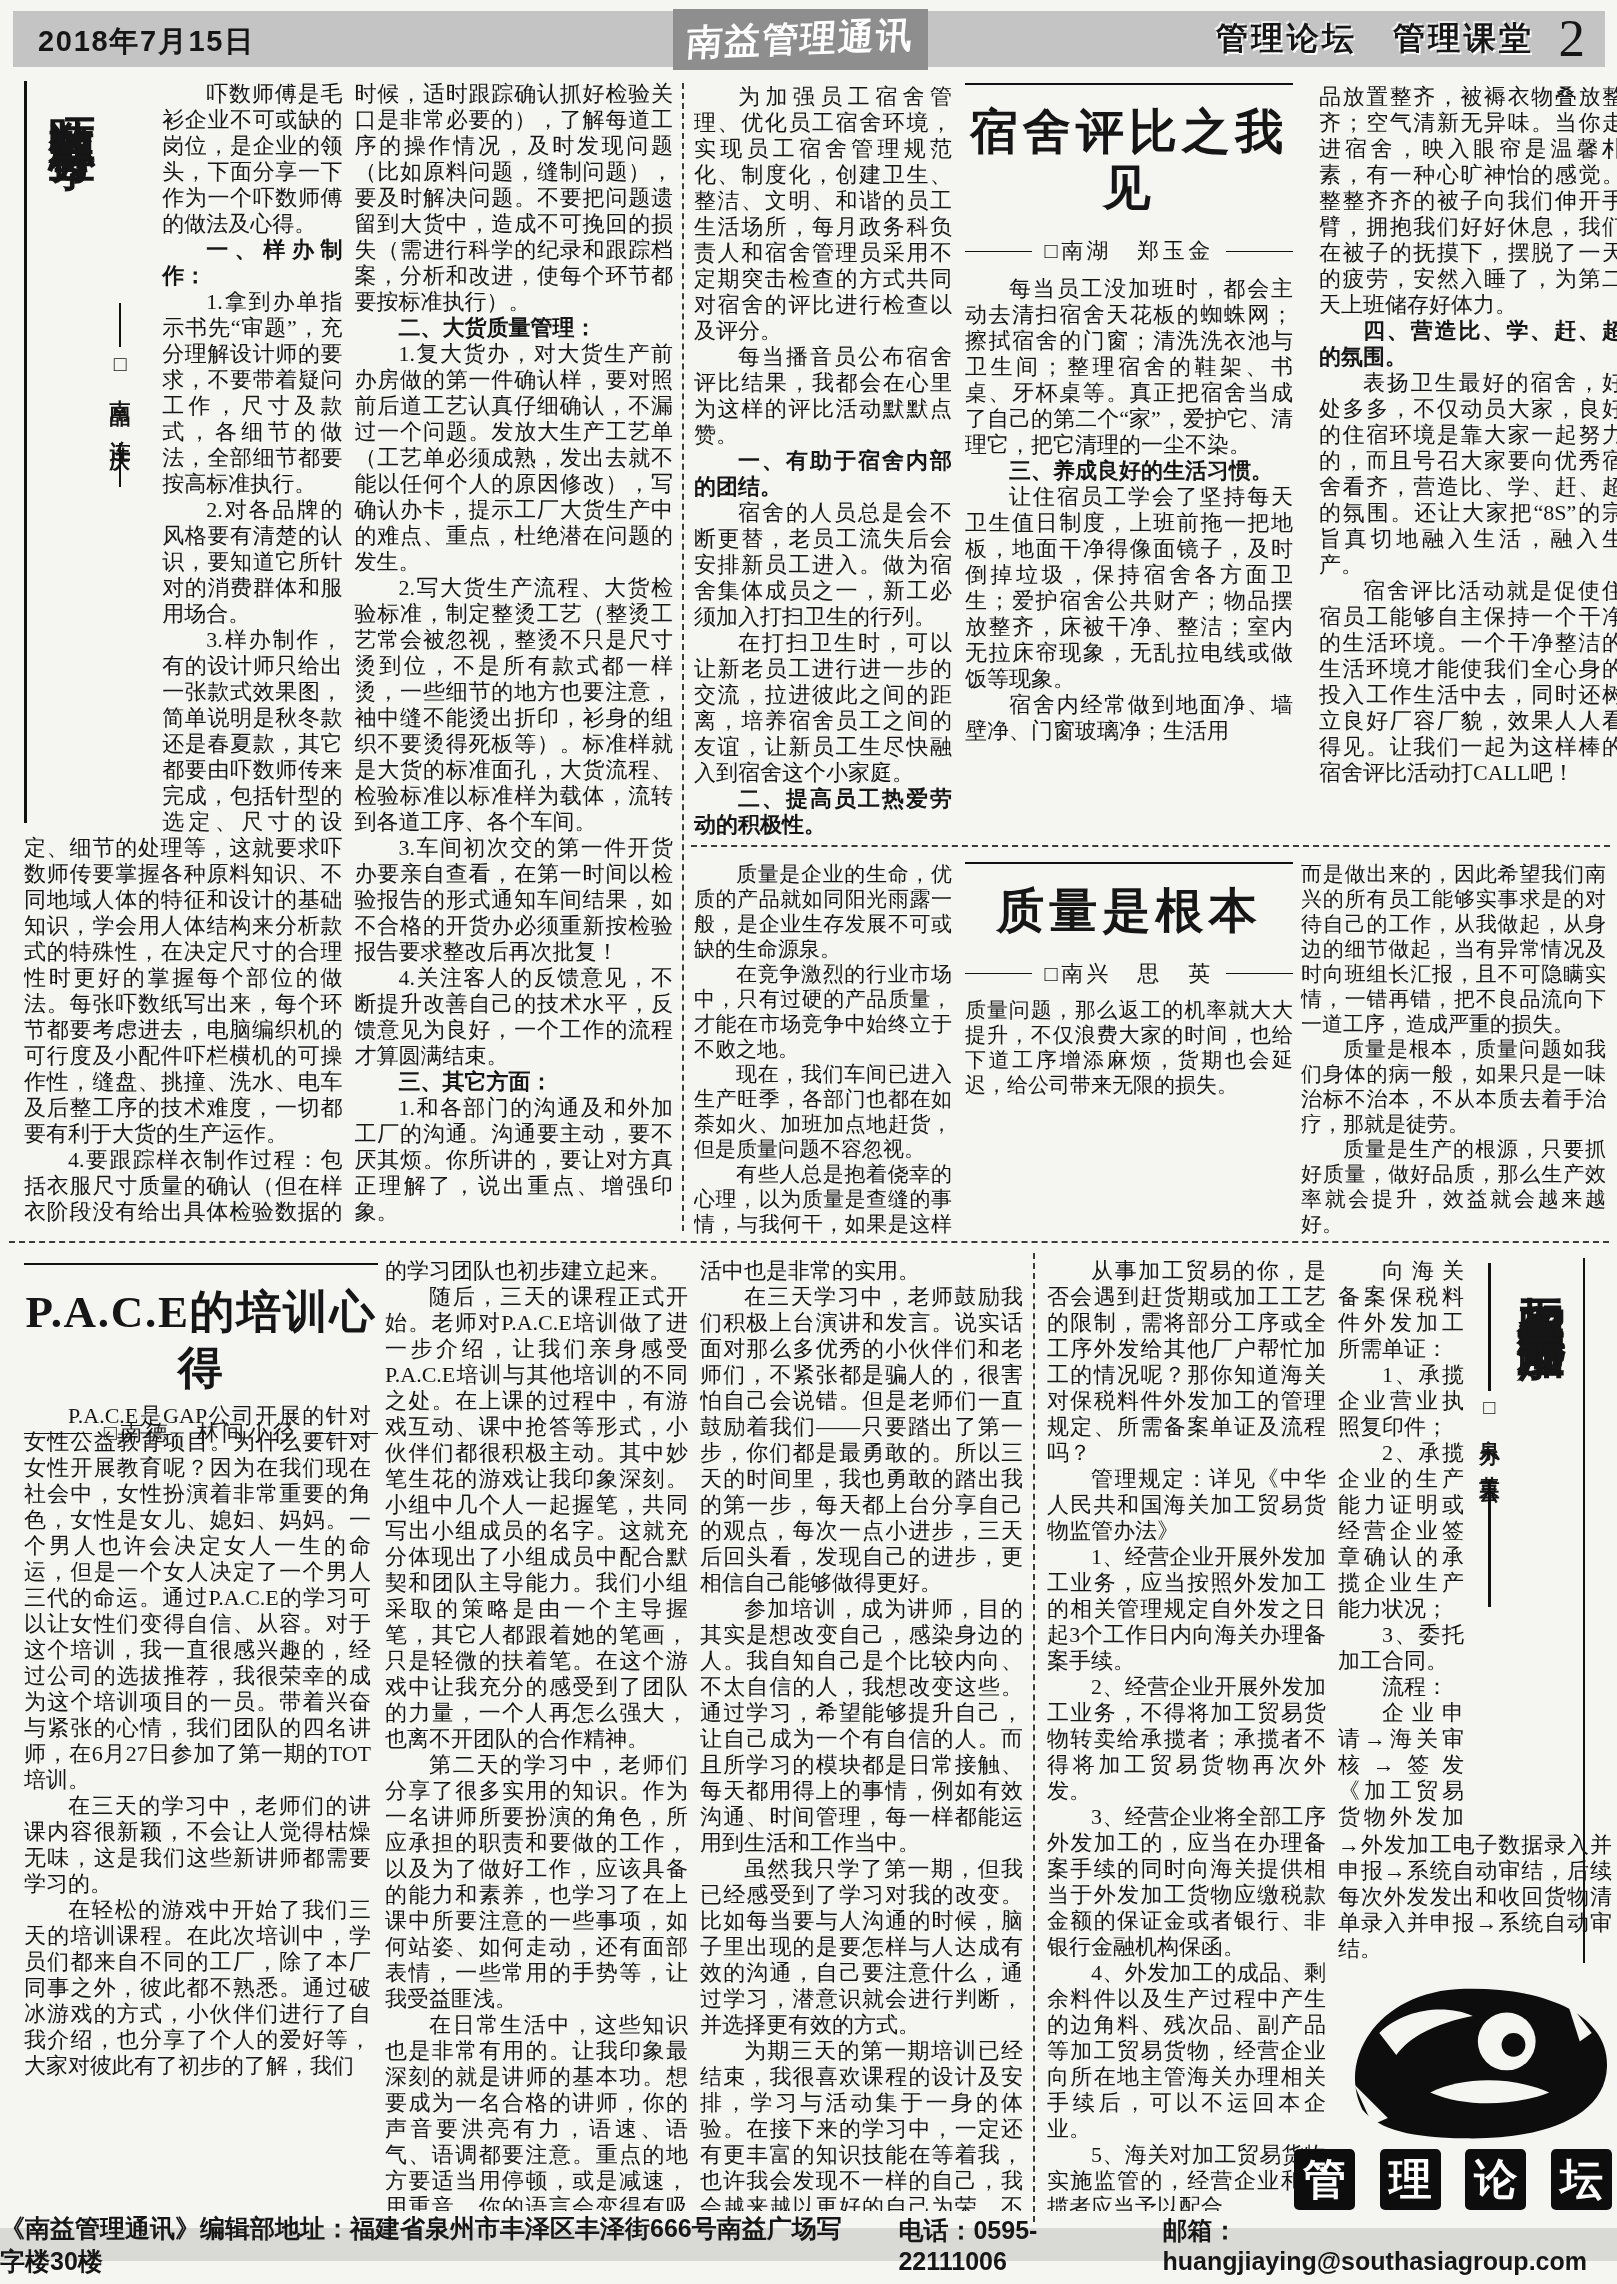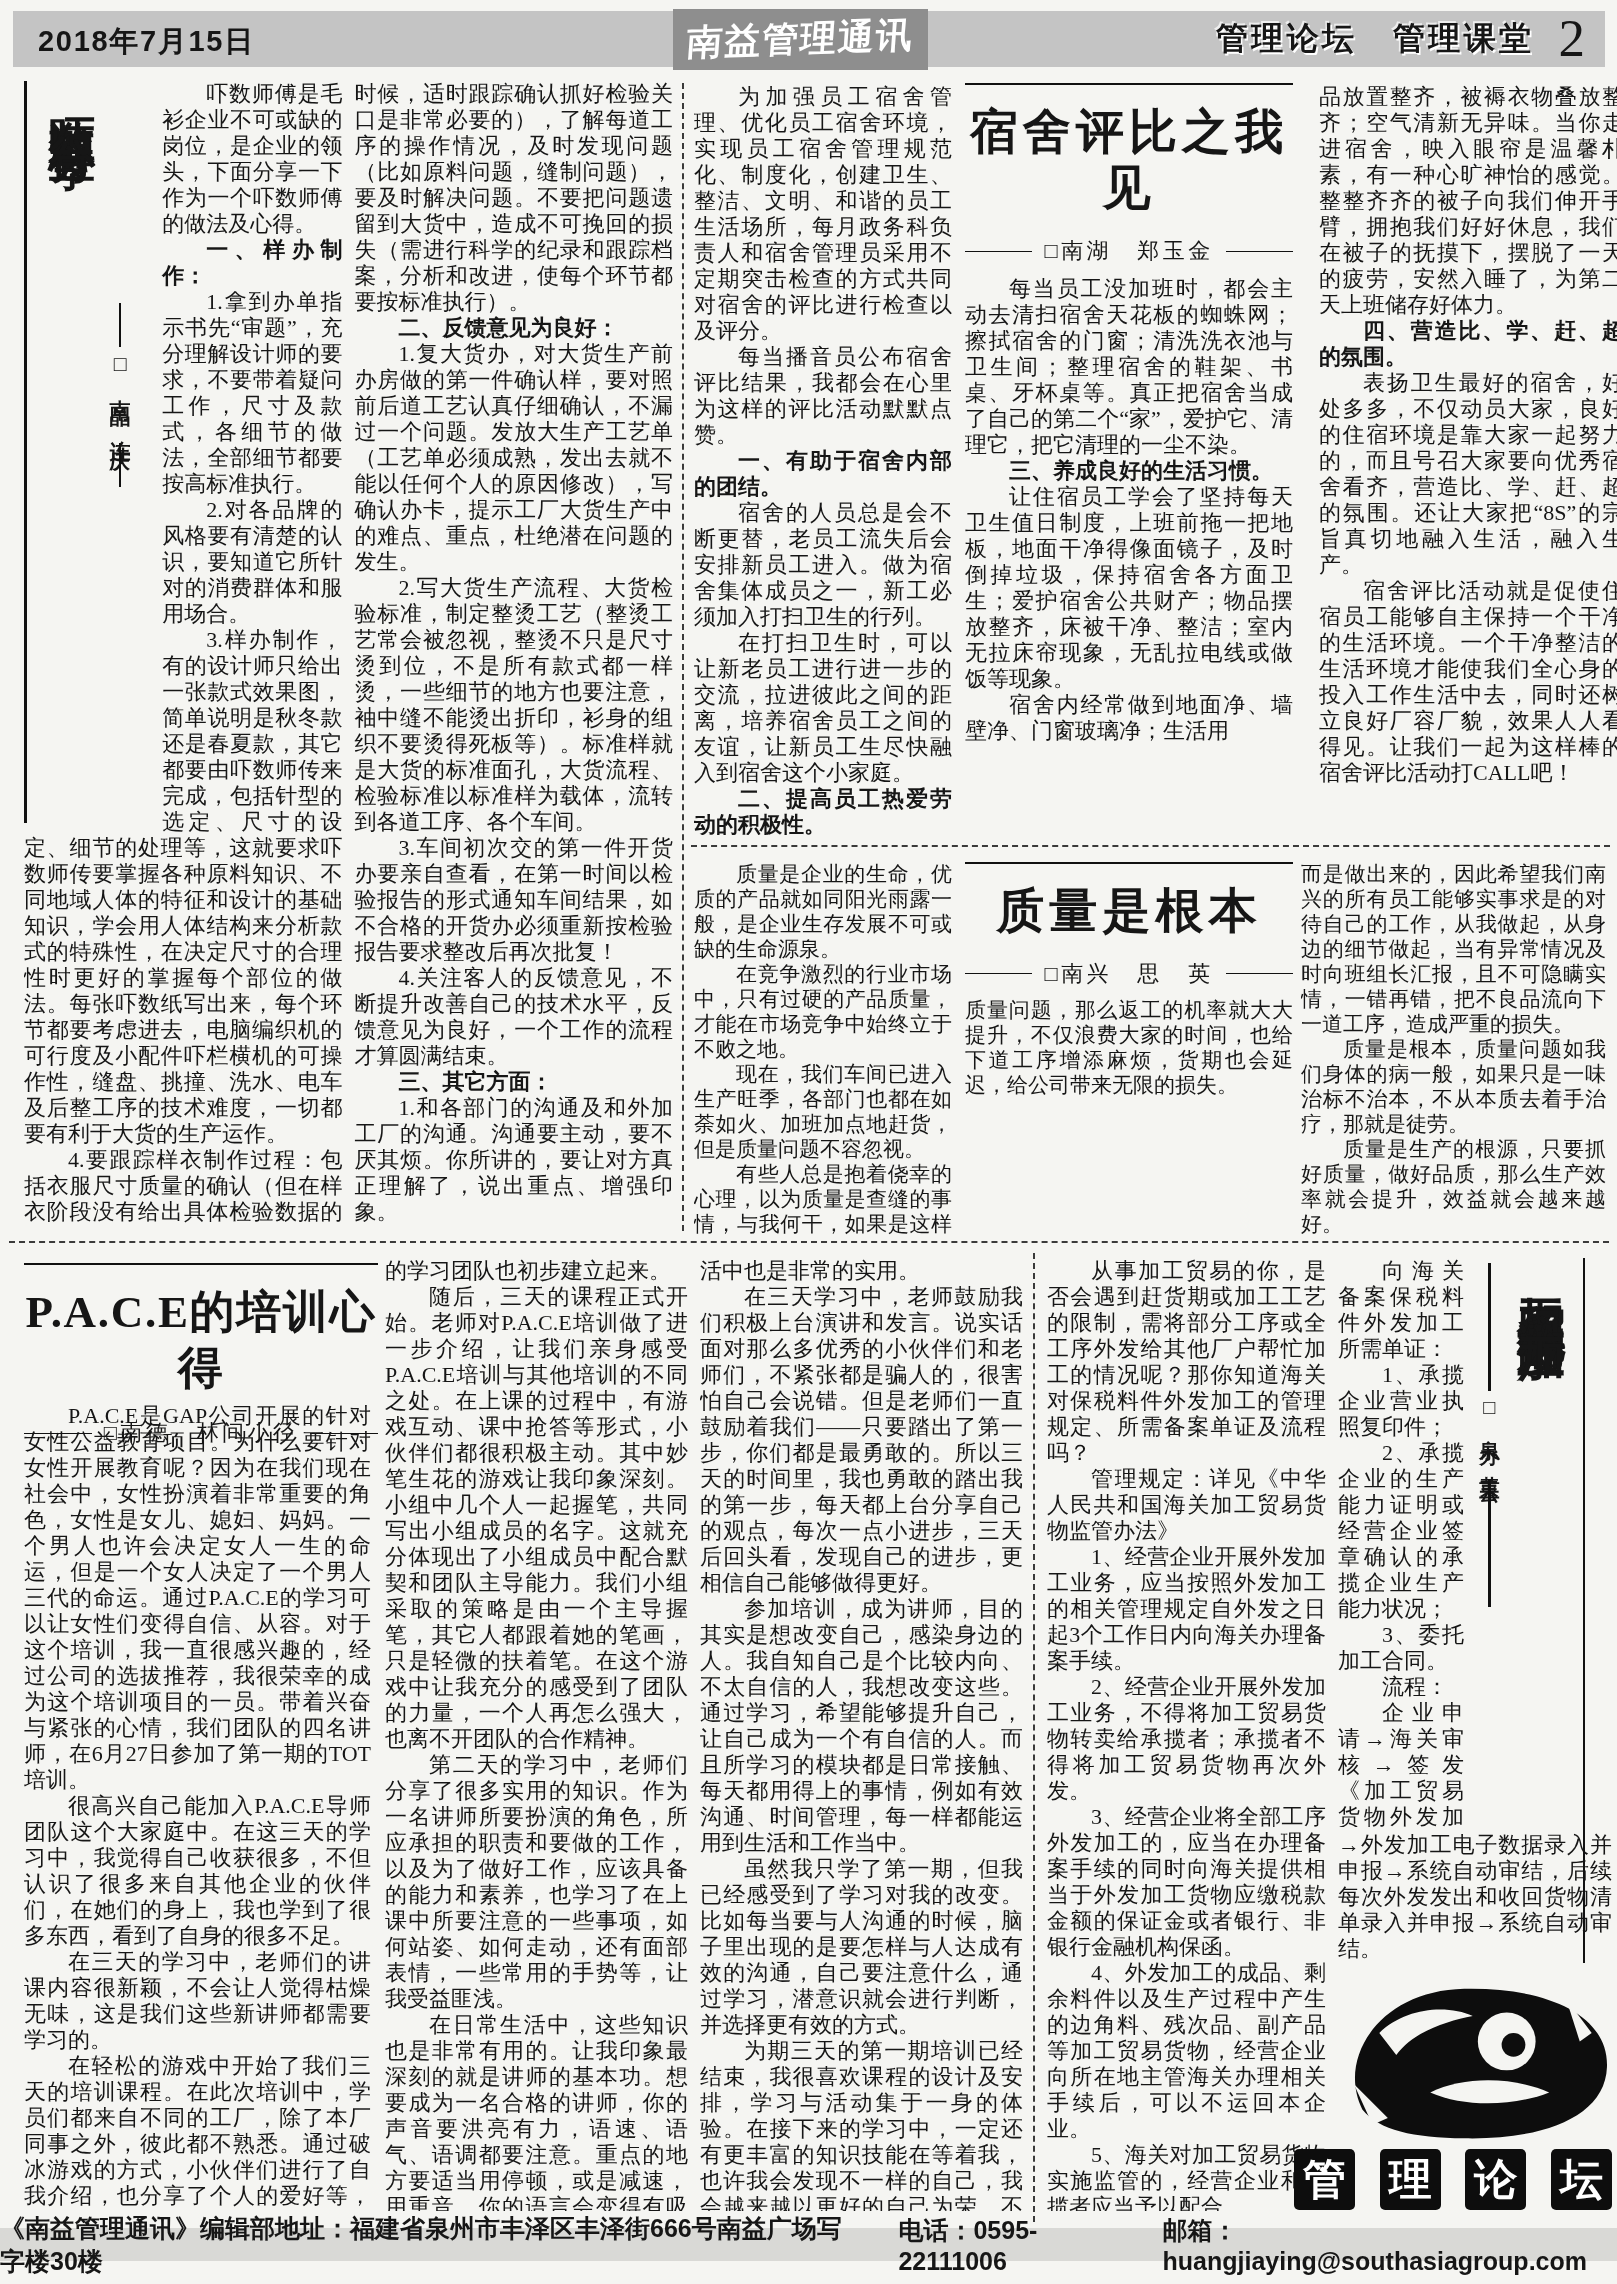--- a/index.html
+++ b/index.html
@@ -89,21 +89,21 @@
         <span class="name">□南晶　连庆</span>
         <span class="vseg"></span>
       </div>
     </div>
   <p class="para">吓数师傅是毛衫企业不可或缺的岗位，是企业的领头，下面分享一下作为一个吓数师傅的做法及心得。</p>
       <p class="para h">一、样办制作：</p>
       <p class="para">1.拿到办单指示书先“审题”，充分理解设计师的要求，不要带着疑问工作，尺寸及款式，各细节的做法，全部细节都要按高标准执行。</p>
       <p class="para">2.对各品牌的风格要有清楚的认识，要知道它所针对的消费群体和服用场合。</p>
       <p class="para">3.样办制作，有的设计师只给出一张款式效果图，简单说明是秋冬款还是春夏款，其它都要由吓数师传来完成，包括针型的选定、尺寸的设定、细节的处理等，这就要求吓数师传要掌握各种原料知识、不同地域人体的特征和设计的基础知识，学会用人体结构来分析款式的特殊性，在决定尺寸的合理性时更好的掌握每个部位的做法。每张吓数纸写出来，每个环节都要考虑进去，电脑编织机的可行度及小配件吓栏横机的可操作性，缝盘、挑撞、洗水、电车及后整工序的技术难度，一切都要有利于大货的生产运作。</p>
       <p class="para">4.要跟踪样衣制作过程：包括衣服尺寸质量的确认（但在样衣阶段没有给出具体检验数据的时候，适时跟踪确认抓好检验关口是非常必要的），了解每道工序的操作情况，及时发现问题（比如原料问题，缝制问题），要及时解决问题。不要把问题遗留到大货中，造成不可挽回的损失（需进行科学的纪录和跟踪档案，分析和改进，使每个环节都要按标准执行）。</p>
-      <p class="para h">二、反馈意见为良好：</p>
+      <p class="para h">二、大货质量管理：</p>
       <p class="para">1.复大货办，对大货生产前办房做的第一件确认样，要对照前后道工艺认真仔细确认，不漏过一个问题。发放大生产工艺单（工艺单必须成熟，发出去就不能以任何个人的原因修改），写确认办卡，提示工厂大货生产中的难点、重点，杜绝潜在问题的发生。</p>
       <p class="para">2.写大货生产流程、大货检验标准，制定整烫工艺（整烫工艺常会被忽视，整烫不只是尺寸烫到位，不是所有款式都一样烫，一些细节的地方也要注意，袖中缝不能烫出折印，衫身的组织不要烫得死板等）。标准样就是大货的标准面孔，大货流程、检验标准以标准样为载体，流转到各道工序、各个车间。</p>
       <p class="para">3.车间初次交的第一件开货办要亲自查看，在第一时间以检验报告的形式通知车间结果，如不合格的开货办必须重新按检验报告要求整改后再次批复！</p>
       <p class="para">4.关注客人的反馈意见，不断提升改善自己的技术水平，反馈意见为良好，一个工作的流程才算圆满结束。</p>
       <p class="para h">三、其它方面：</p>
       <p class="para">1.和各部门的沟通及和外加工厂的沟通。沟通要主动，要不厌其烦。你所讲的，要让对方真正理解了，说出重点、增强印象。</p>
     </div>
 
   <div class="vdash" style="left:682px;top:83px;height:1148px;"></div>
   <div class="hdash" style="left:691px;top:845px;width:919px;"></div>
@@ -162,21 +162,20 @@
 
   <div class="tblock small" style="position:absolute;left:24px;top:1263px;width:354px;">
     <div class="rule"></div>
     <p class="ttl">P.A.C.E的培训心得</p>
     <p class="by">
         <span>□南德　林间小径</span>
       </p>
   </div>
   <div class="col" style="left:24px;top:1403px;width:347px;height:807px;">
       <p class="para">P.A.C.E是GAP公司开展的针对女性公益教育项目。为什么要针对女性开展教育呢？因为在我们现在社会中，女性扮演着非常重要的角色，女性是女儿、媳妇、妈妈。一个男人也许会决定女人一生的命运，但是一个女人决定了一个男人三代的命运。通过P.A.C.E的学习可以让女性们变得自信、从容。对于这个培训，我一直很感兴趣的，经过公司的选拔推荐，我很荣幸的成为这个培训项目的一员。带着兴奋与紧张的心情，我们团队的四名讲师，在6月27日参加了第一期的TOT培训。</p>
-      <p class="para">很高兴自己能加入P.A.C.E导师团队这个大家庭中。在这三天的学习中，我觉得自己收获很多，不但认识了很多来自其他企业的伙伴们，在她们的身上，我也学到了很多东西，看到了自身的很多不足。</p>
       <p class="para">在三天的学习中，老师们的讲课内容很新颖，不会让人觉得枯燥无味，这是我们这些新讲师都需要学习的。</p>
       <p class="para">在轻松的游戏中开始了我们三天的培训课程。在此次培训中，学员们都来自不同的工厂，除了本厂同事之外，彼此都不熟悉。通过破冰游戏的方式，小伙伴们进行了自我介绍，也分享了个人的爱好等，大家对彼此有了初步的了解，我们</p>
     </div>
   <div class="col" style="left:385px;top:1258px;width:303px;height:953px;">
       <p class="para cont">的学习团队也初步建立起来。</p>
       <p class="para">随后，三天的课程正式开始。老师对P.A.C.E培训做了进一步介绍，让我们亲身感受P.A.C.E培训与其他培训的不同之处。在上课的过程中，有游戏互动、课中抢答等形式，小伙伴们都很积极主动。其中妙笔生花的游戏让我印象深刻。小组中几个人一起握笔，共同写出小组成员的名字。这就充分体现出了小组成员中配合默契和团队主导能力。我们小组采取的策略是由一个主导握笔，其它人都跟着她的笔画，只是轻微的扶着笔。在这个游戏中让我充分的感受到了团队的力量，一个人再怎么强大，也离不开团队的合作精神。</p>
       <p class="para">第二天的学习中，老师们分享了很多实用的知识。作为一名讲师所要扮演的角色，所应承担的职责和要做的工作，以及为了做好工作，应该具备的能力和素养，也学习了在上课中所要注意的一些事项，如何站姿、如何走动，还有面部表情，一些常用的手势等，让我受益匪浅。</p>
       <p class="para">在日常生活中，这些知识也是非常有用的。让我印象最深刻的就是讲师的基本功。想要成为一名合格的讲师，你的声音要洪亮有力，语速、语气、语调都要注意。重点的地方要适当用停顿，或是减速，用重音，你的语言会变得有吸引力。所以想要成为一名合格的讲师，讲师的基本功，发声练习，还有口语练习等，都是每日必练的功课。真的谢谢老师们分享了这么多的知识给我们，这些知识在我们的日常生</p>
     </div>
   <div class="col" style="left:700px;top:1258px;width:323px;height:953px;">

